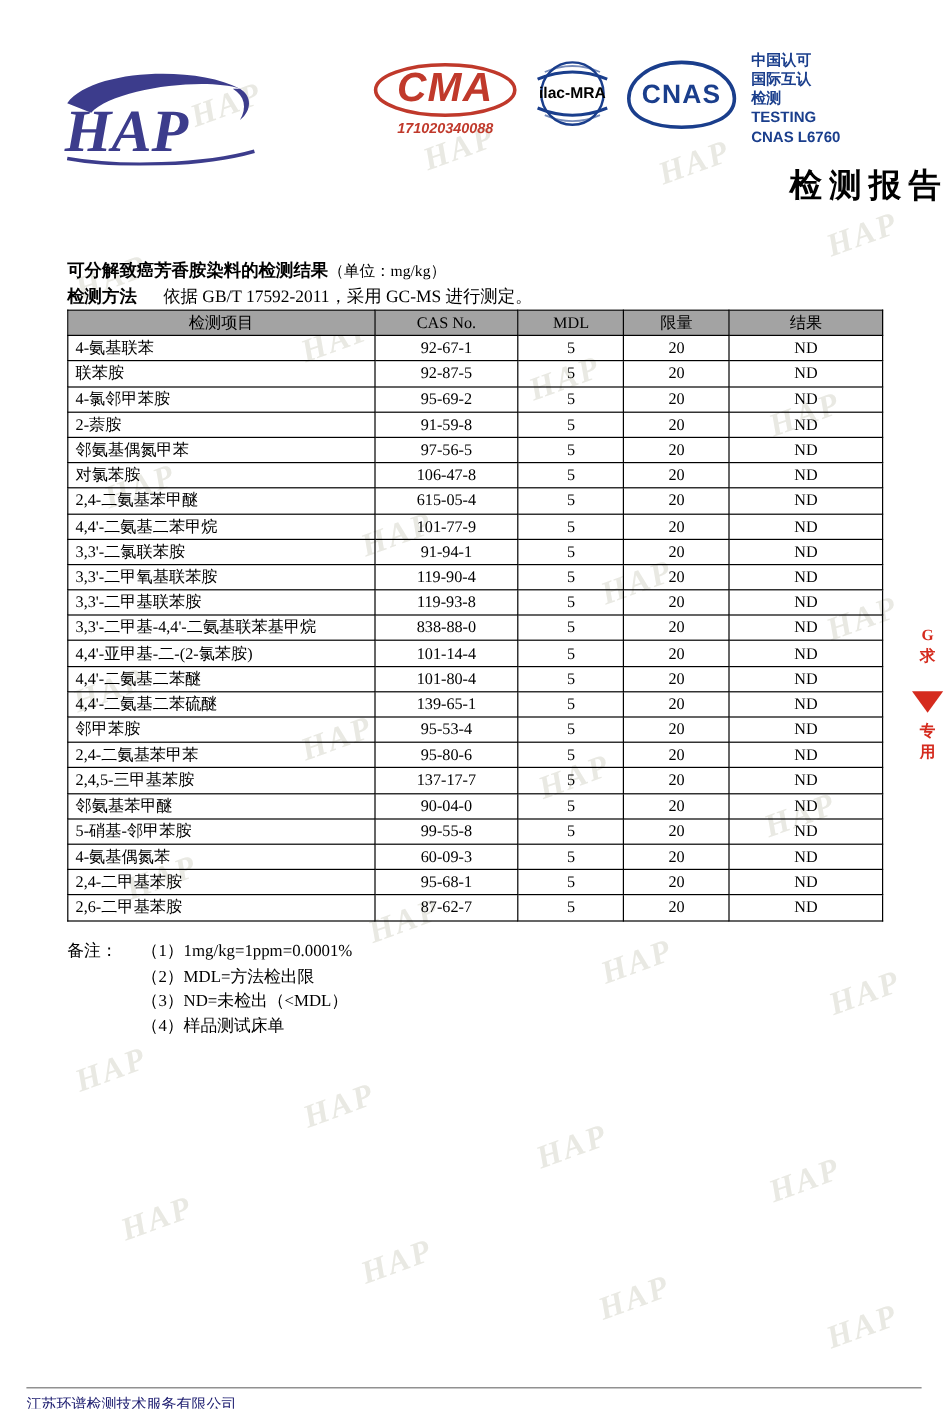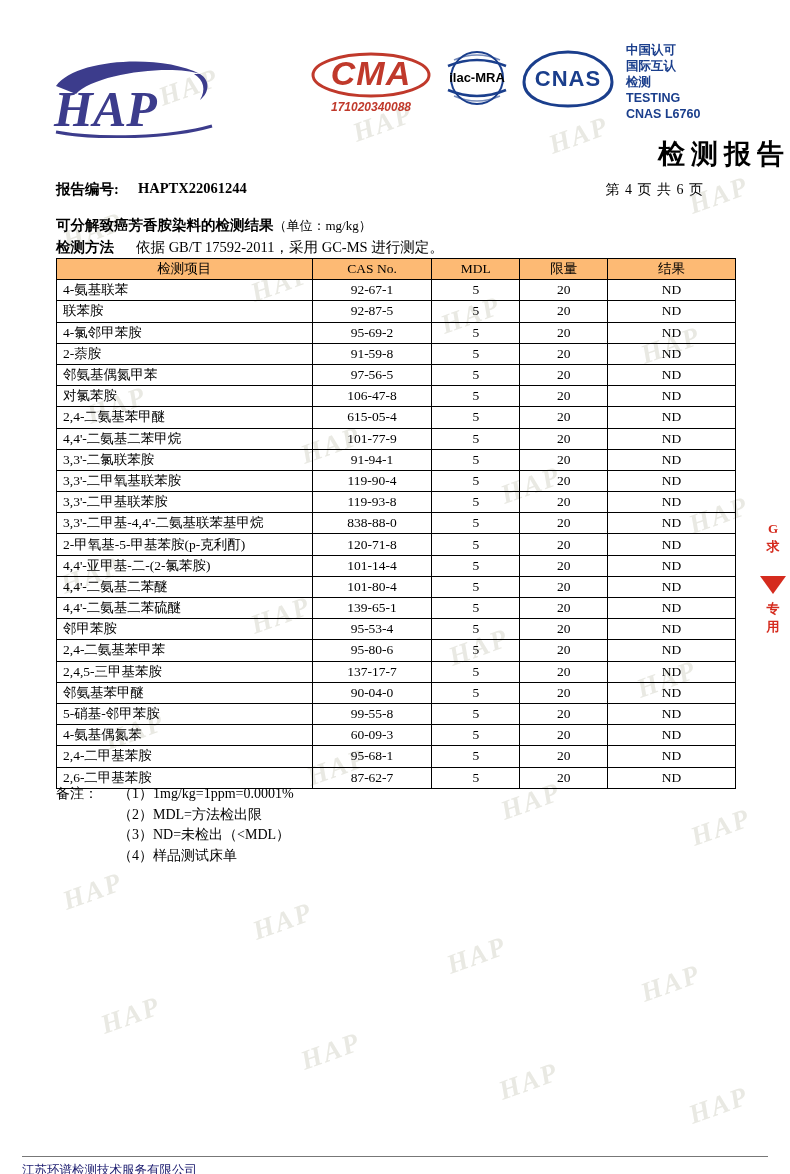--- a/index.html
+++ b/index.html
@@ -218,21 +218,21 @@
   table.result th, table.result td {
     border: 1px solid #000;
     height: 20.2px;
     padding: 0 4px;
     line-height: 18px;
     background: transparent;
   }
   table.result th {
     text-align: center;
     font-weight: normal;
-    background: #fdba74;
+    background: #a3a3a3;
     font-size: 13.5px;
   }
   table.result td.name {
     text-align: left;
     padding-left: 6px;
   }
   table.result td.c {
     text-align: center;
   }
   col.c-name { width: 256px; }
@@ -409,25 +409,20 @@
       <div>中国认可</div>
       <div>国际互认</div>
       <div>检测</div>
       <div>TESTING</div>
       <div>CNAS L6760</div>
     </div>
   </div>
 
   <div class="report-title">检测报告</div>
 
-  <div class="report-no-row">
-    <div class="report-no-label">报告编号:</div>
-    <div class="report-no-value">HAPTX22061244</div>
-    <div class="page-no">第 4 页 共 6 页</div>
-  </div>
 
   <div class="sec-title">
     <b>可分解致癌芳香胺染料的检测结果</b><span class="unit">（单位：mg/kg）</span>
   </div>
 
   <div class="method-line">
     <b>检测方法</b><span class="mtxt">依据 GB/T 17592-2011，采用 GC-MS 进行测定。</span>
   </div>
 
   <div class="tbl-wrap">
@@ -527,27 +522,20 @@
             <td class="c">ND</td>
           </tr>
         <tr>
             <td class="name">3,3'-二甲基-4,4'-二氨基联苯基甲烷</td>
             <td class="c">838-88-0</td>
             <td class="c">5</td>
             <td class="c">20</td>
             <td class="c">ND</td>
           </tr>
         <tr>
-            <td class="name">2-甲氧基-5-甲基苯胺(p-克利酊)</td>
-            <td class="c">120-71-8</td>
-            <td class="c">5</td>
-            <td class="c">20</td>
-            <td class="c">ND</td>
-          </tr>
-        <tr>
             <td class="name">4,4'-亚甲基-二-(2-氯苯胺)</td>
             <td class="c">101-14-4</td>
             <td class="c">5</td>
             <td class="c">20</td>
             <td class="c">ND</td>
           </tr>
         <tr>
             <td class="name">4,4'-二氨基二苯醚</td>
             <td class="c">101-80-4</td>
             <td class="c">5</td>

